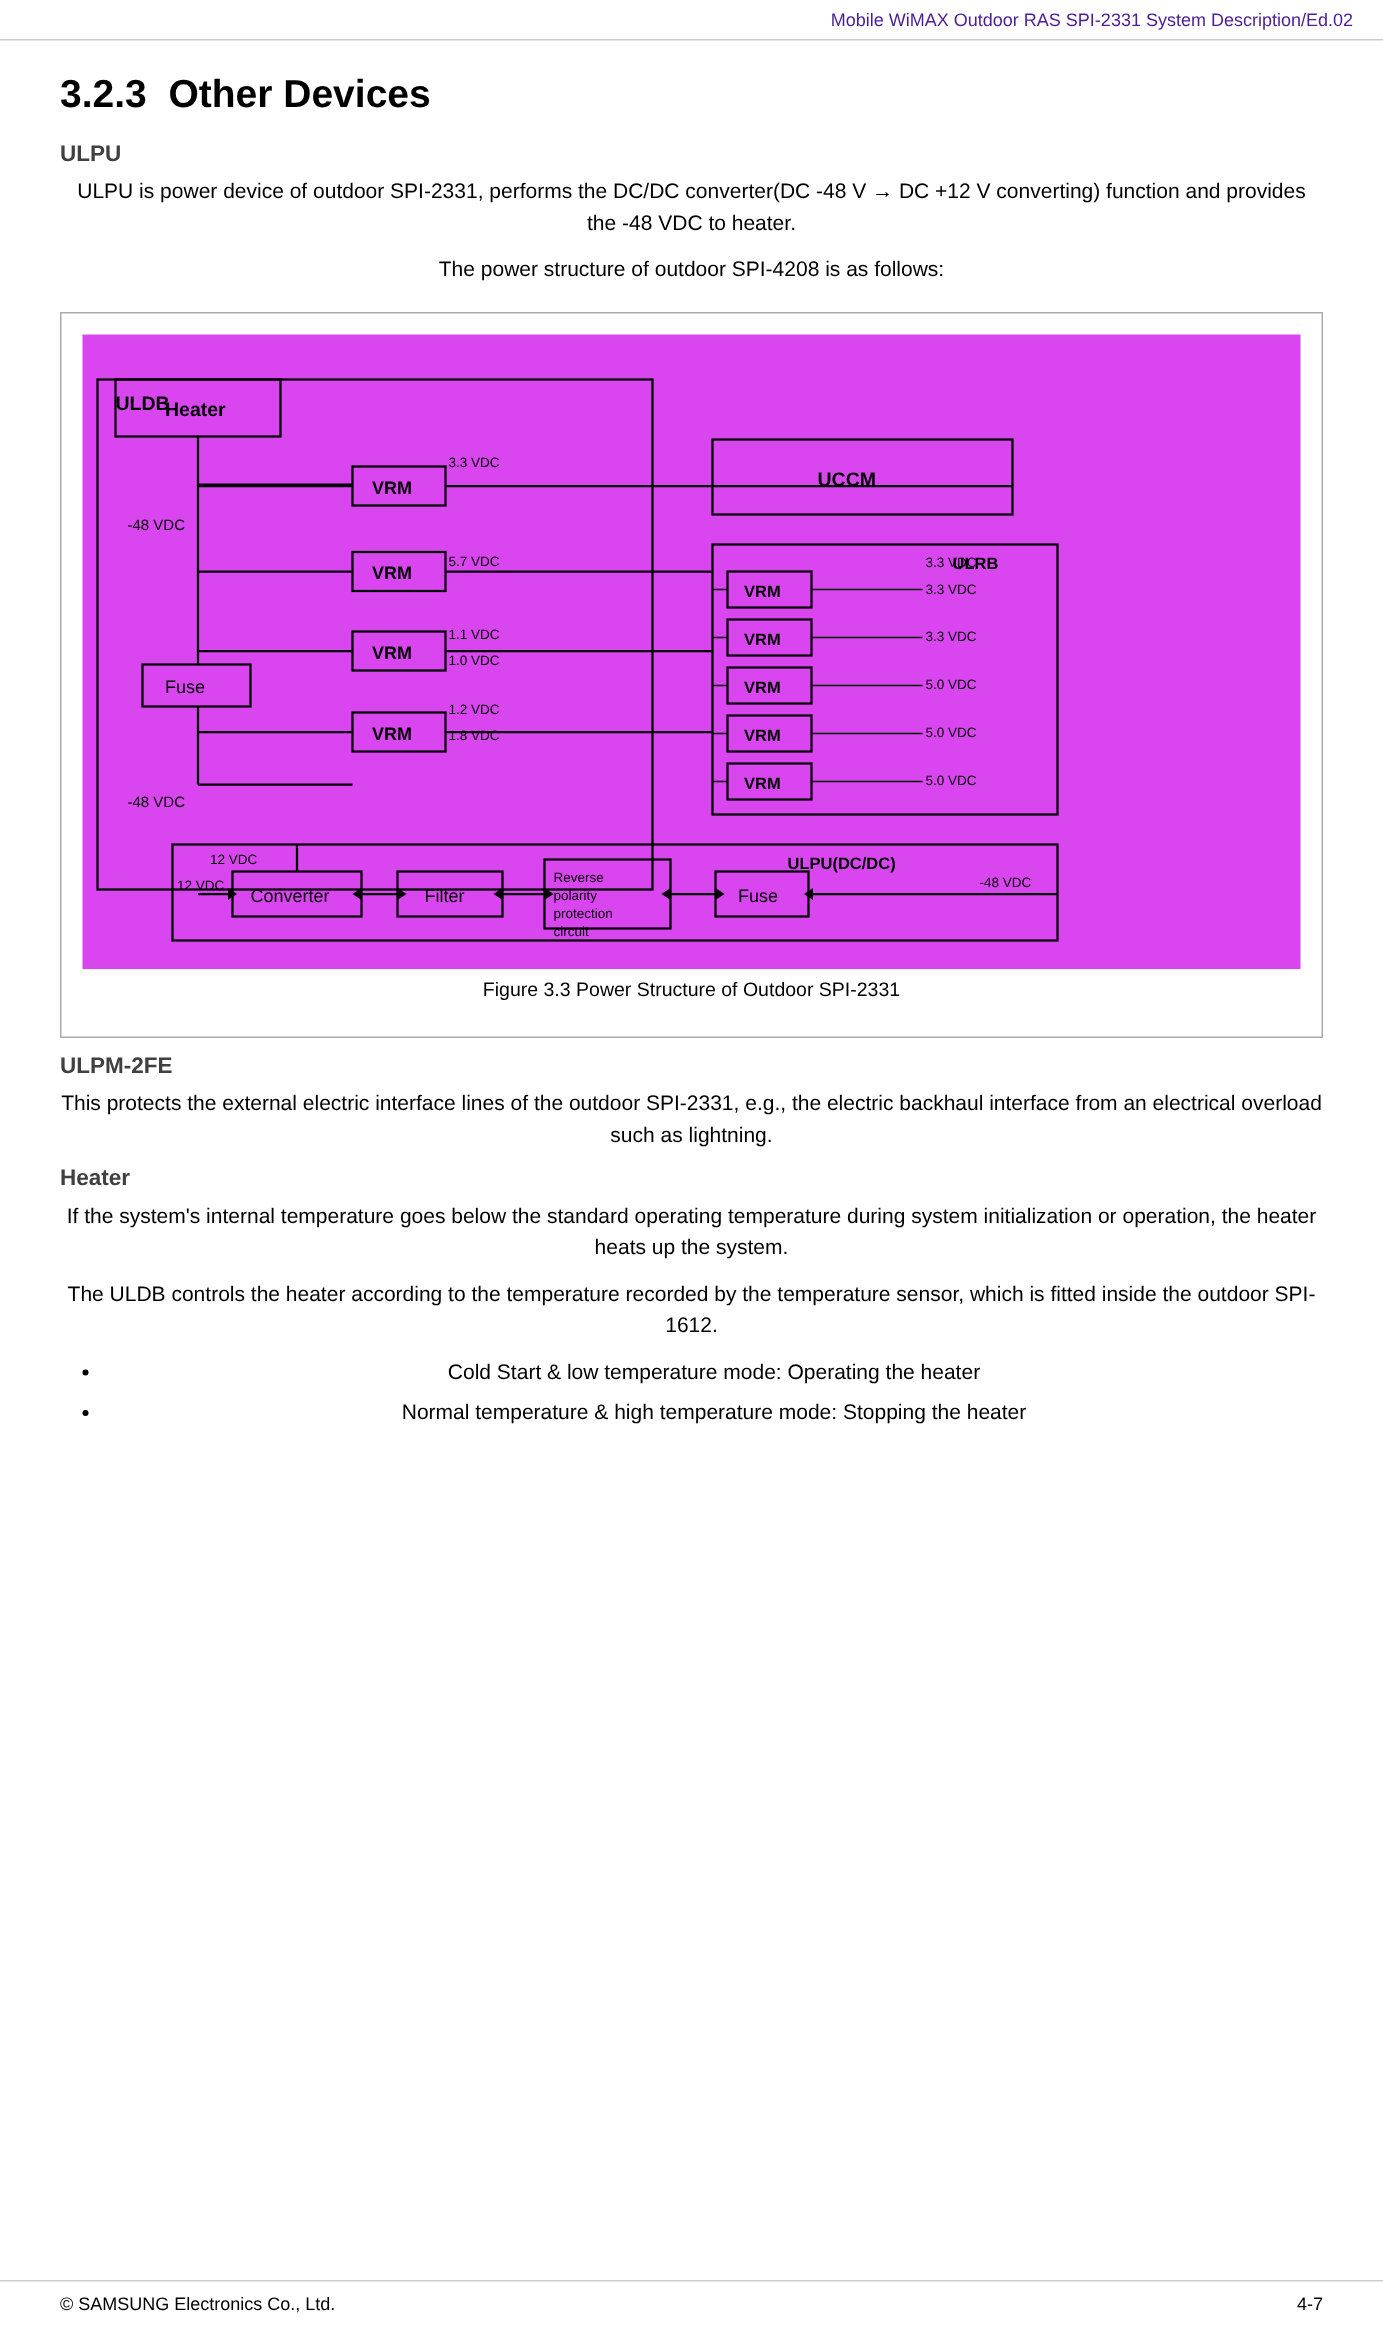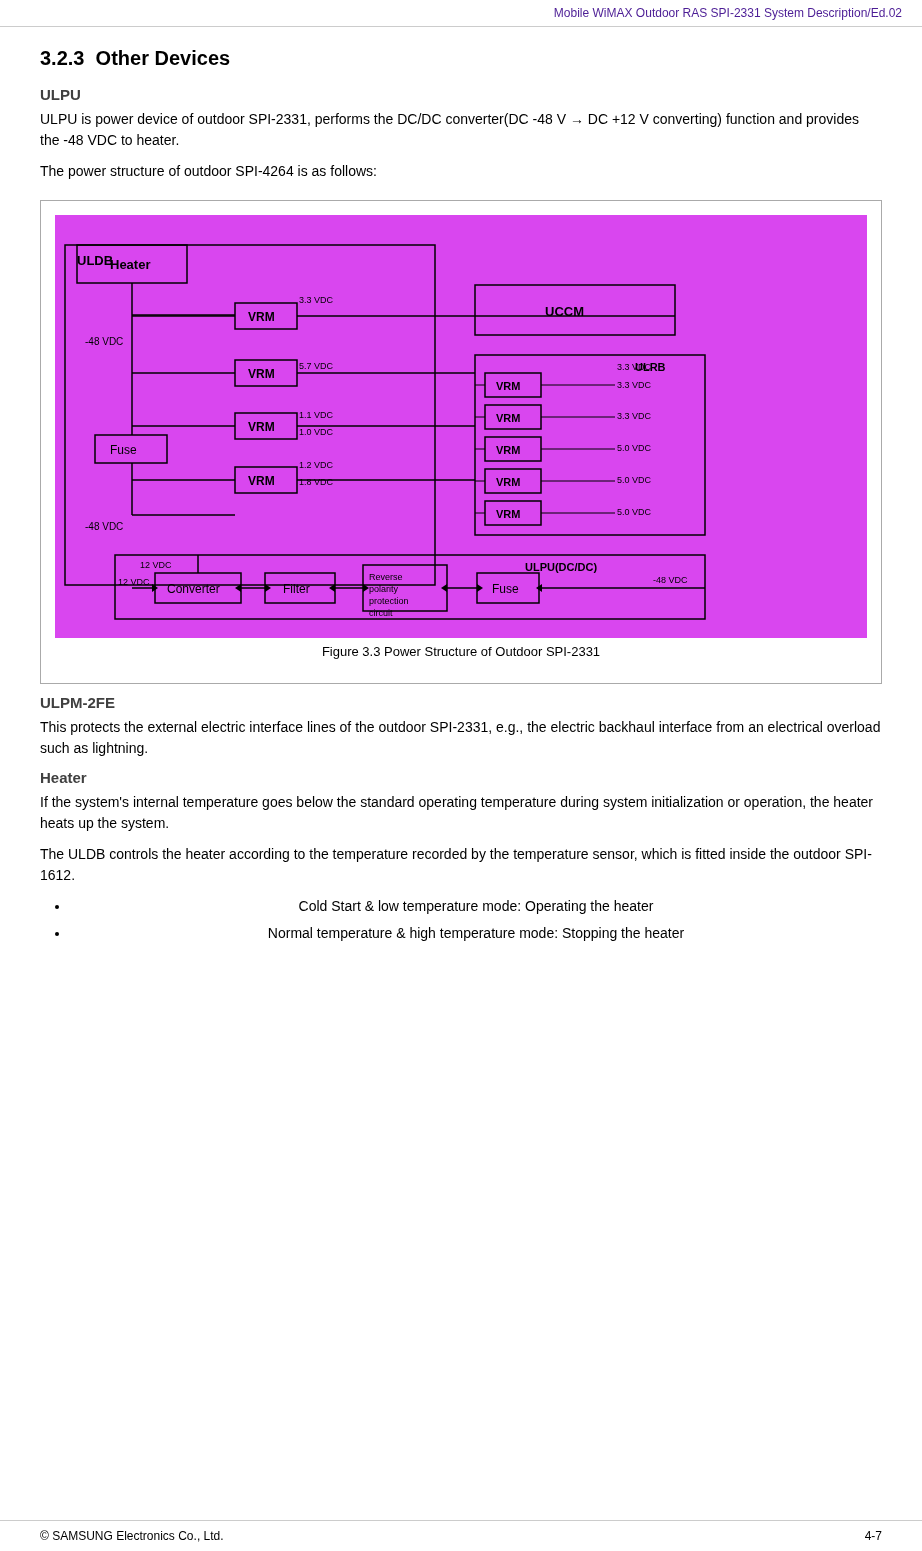--- a/index.html
+++ b/index.html
@@ -16,34 +16,35 @@
       text-align: right;
       font-size: 12px;
       padding: 6px 20px;
       border-bottom: 1px solid #ccc;
       color: #4c1d95;
     }
     .content {
       padding: 20px 40px 20px 40px;
     }
     h2 {
-      font-size: 20px;
+      font-size: 26px;
       font-weight: bold;
       margin-bottom: 16px;
     }
     .section-title {
       color: #404040;
       font-weight: bold;
       font-size: 15px;
       margin-bottom: 6px;
       margin-top: 10px;
     }
     p {
       margin-bottom: 10px;
       line-height: 1.5;
+      text-align: center;
     }
     .figure-container {
       border: 1px solid #aaa;
       padding: 14px;
       margin: 18px 0 8px 0;
       background: #fff;
       position: relative;
     }
     .diagram {
       width: 100%;
@@ -96,21 +97,21 @@
   <h2>
     <span>3.2.3</span>&nbsp;&nbsp;<span>Other Devices</span>
   </h2>
 
   <div class="section-title">ULPU</div>
 
   <p>
     <span>ULPU is power device of outdoor SPI-2331, performs the DC/DC converter(DC -48 V → DC +12 V converting) function and provides the -48 VDC to heater.</span>
   </p>
 
-  <p>The power structure of outdoor SPI-4264 is as follows:</p>
+  <p>The power structure of outdoor SPI-4208 is as follows:</p>
 
   <div class="figure-container">
     <div class="diagram">
       <svg width="840" height="420" viewBox="0 0 840 420">
 
         <rect x="10" y="30" width="370" height="340" fill="none" stroke="#000" stroke-width="1.5"></rect>
         <text x="22" y="50" font-size="13" font-weight="bold">ULDB</text>
 
         <rect x="22" y="30" width="110" height="38" fill="none" stroke="#000" stroke-width="1.5"></rect>
         <text x="55" y="54" font-size="13" font-weight="bold">Heater</text>

